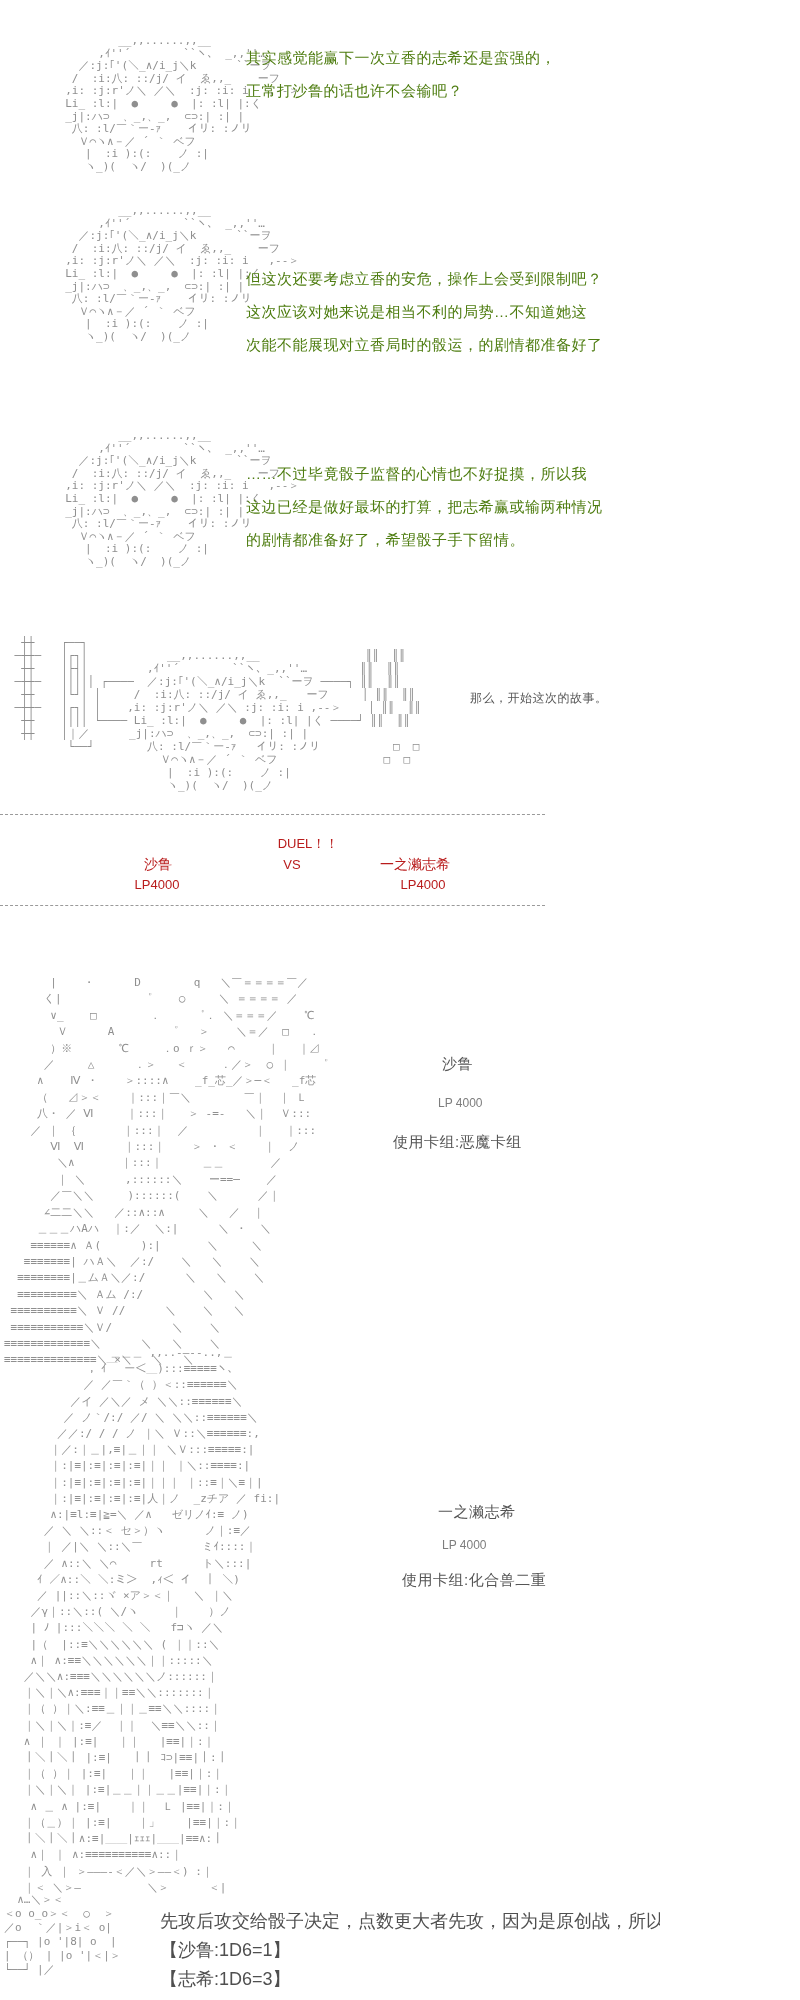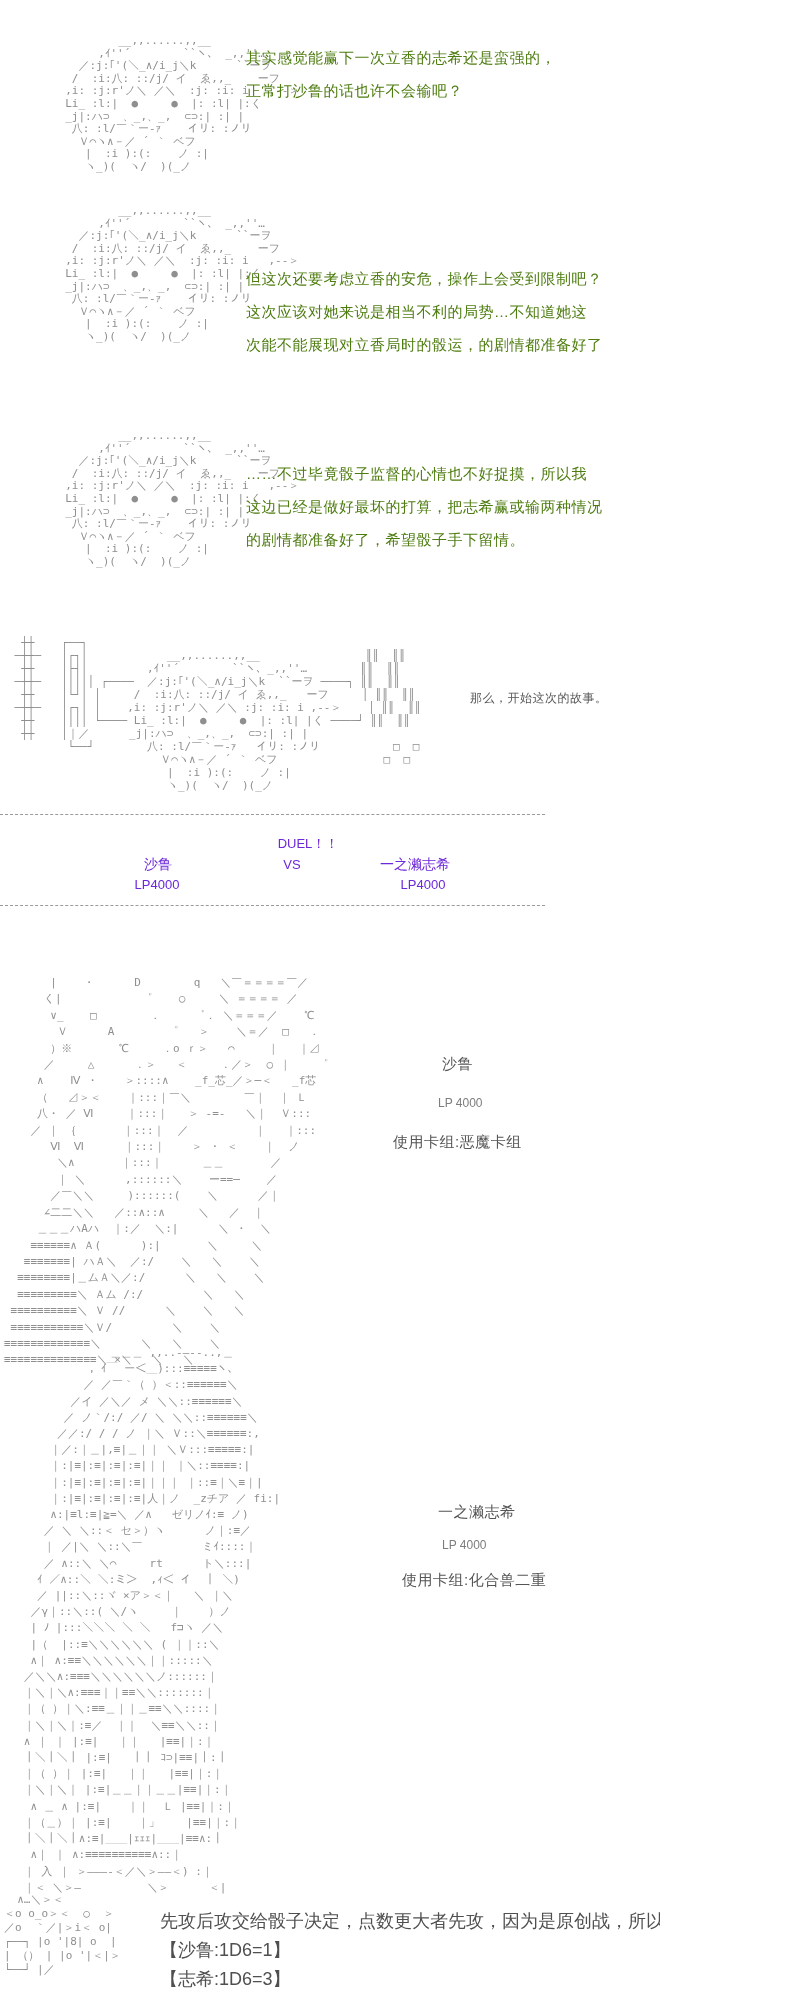--- a/index.html
+++ b/index.html
@@ -42,21 +42,21 @@
   .divider{
     position:absolute;
     left:0;
     width:545px;
     border-top:1px dashed #9a9a9a;
     height:0;
   }
   .duel-text{
     position:absolute;
     transform:translateX(-50%);
-    color:#6d28d9;
+    color:#b91c1c;
     font-size:13px;
     white-space:nowrap;
   }
   .duel-name{font-size:14px;}
   .char-label{
     position:absolute;
     font-size:15px;
     color:#555555;
     letter-spacing:0.5px;
     white-space:nowrap;

